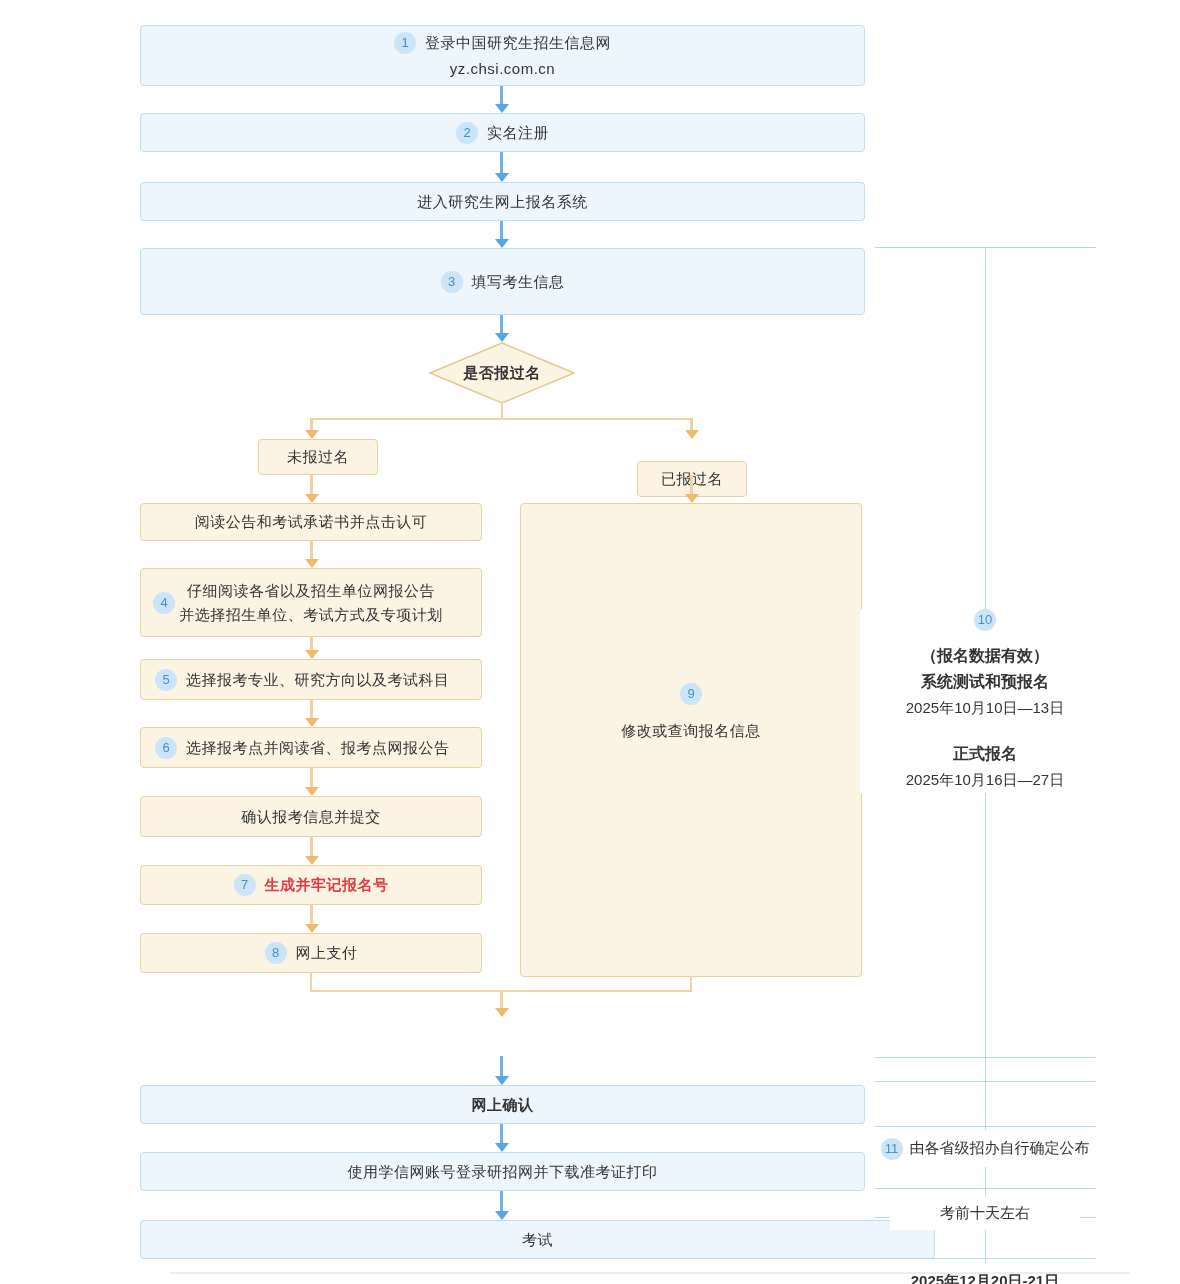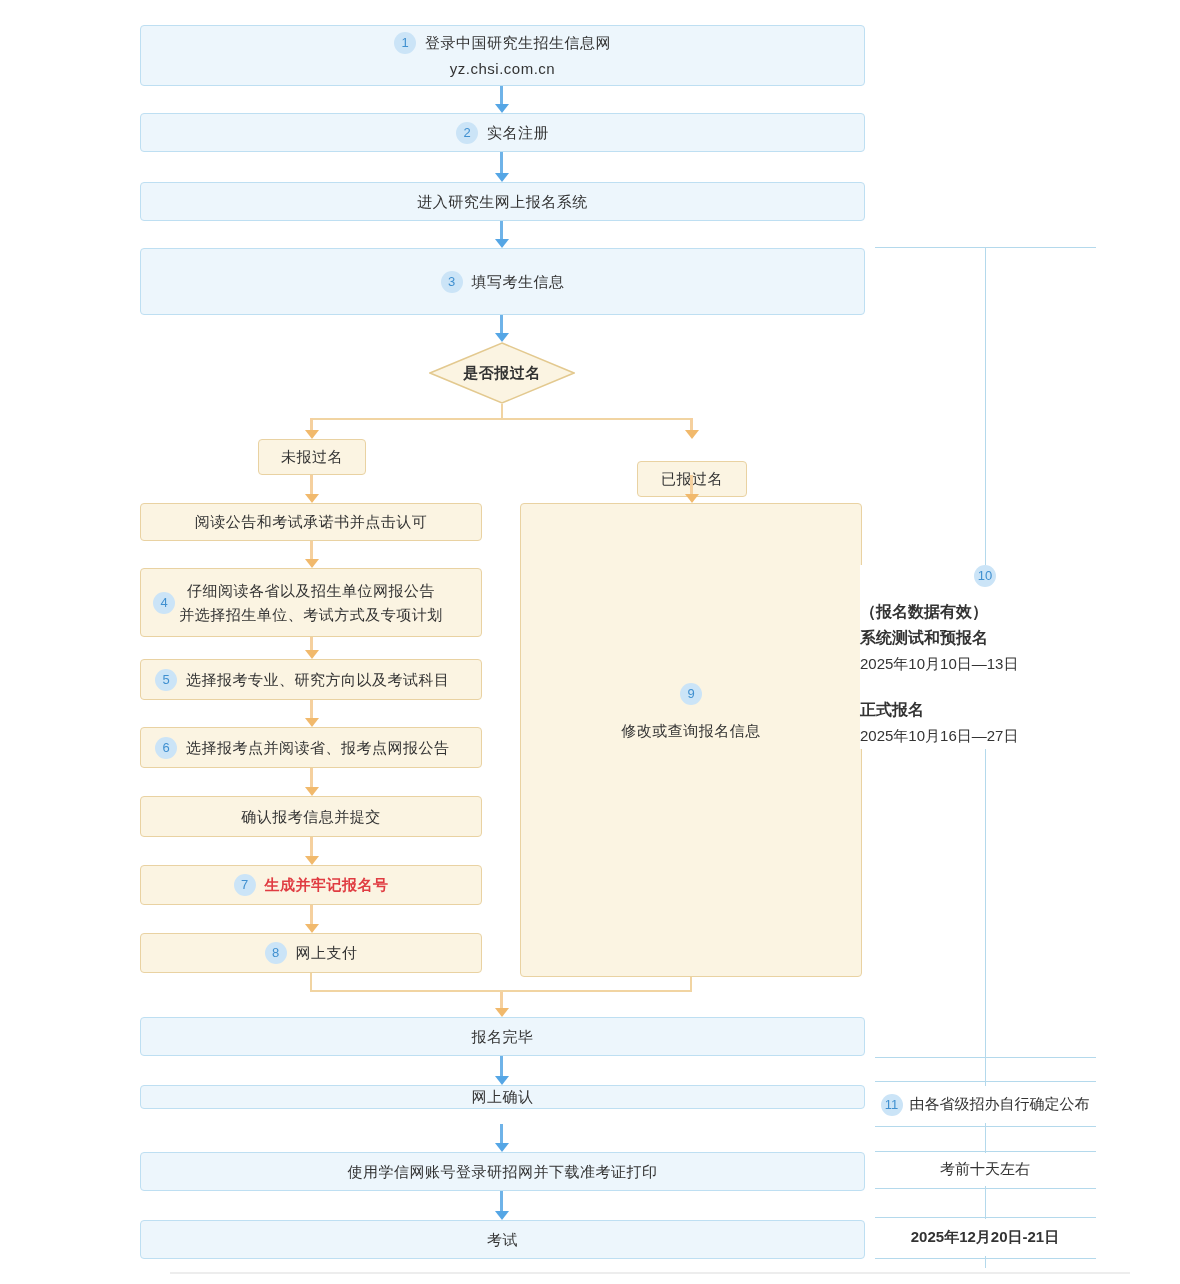--- a/index.html
+++ b/index.html
@@ -34,21 +34,21 @@
   .arr.o{background:#f5d09e;}
   .arr.o::after{border-top-color:#f1b96c;}
   .cline{position:absolute;background:#f1d4a2;}
   .rule{position:absolute;background:#b4d9ec;}
   .faint{position:absolute;background:#ededed;}
   .diamond-wrap{position:absolute;}
   .diamond-label{
     position:absolute;inset:0;display:flex;align-items:center;justify-content:center;
     font-weight:bold;font-size:15px;letter-spacing:0.5px;
   }
-  .note{position:absolute;background:#ffffff;text-align:left;}
+  .note{position:absolute;background:#ffffff;text-align:center;margin-top:44px;}
   .sched{font-size:15px;line-height:26px;}
   .sched .hd{font-weight:bold;font-size:16px;}
   .sched .badge{margin:0 auto 12px auto;}
   .note-row{display:flex;align-items:center;justify-content:center;gap:7px;font-size:15px;}
   .bold{font-weight:bold;}
 </style>
 </head>
 <body>
 
 <div class="canvas">
@@ -92,21 +92,21 @@
       <polygon points="73,1 145,31 73,61 1,31" fill="#fbf4e2" stroke="#e3c98f" stroke-width="1.5"></polygon>
     </svg>
     <span class="diamond-label">是否报过名</span>
   </div>
 
   <div class="cline" style="left:501px;top:404px;width:2px;height:15px;"></div>
   <div class="cline" style="left:310px;top:418px;width:382px;height:2px;"></div>
   <div class="arr o" style="left:310px;top:418px;height:12px;"></div>
   <div class="arr o" style="left:690px;top:418px;height:12px;"></div>
 
-  <div class="box cream" style="left:258px;top:439px;width:108px;height:36px;">
+  <div class="box cream" style="left:258px;top:439px;width:120px;height:36px;">
     <span>未报过名</span>
   </div>
   <div class="box cream" style="left:637px;top:439px;width:110px;height:36px;margin-top:22px;">
     <span>已报过名</span>
   </div>
 
   <div class="arr o" style="left:310px;top:475px;height:19px;"></div>
   <div class="arr o" style="left:690px;top:475px;height:19px;"></div>
 
   <div class="box cream" style="left:140px;top:503px;width:342px;height:38px;">
@@ -168,39 +168,36 @@
       <span class="badge">9</span>
       <span>修改或查询报名信息</span>
     </div>
   </div>
 
   <div class="cline" style="left:310px;top:973px;width:2px;height:19px;"></div>
   <div class="cline" style="left:690px;top:977px;width:2px;height:15px;"></div>
   <div class="cline" style="left:310px;top:990px;width:382px;height:2px;"></div>
   <div class="arr o" style="left:500px;top:992px;height:16px;"></div>
 
-  <div class="box blue" style="left:140px;top:1017px;width:725px;height:39px;">
-    <span>报名完毕</span>
-  </div>
 
   <div class="arr b" style="left:500px;top:1056px;height:20px;"></div>
 
-  <div class="box blue" style="left:140px;top:1085px;width:725px;height:24px;">
+  <div class="box blue" style="left:140px;top:1085px;width:725px;height:39px;font-weight:bold;">
     <span>网上确认</span>
   </div>
 
   <div class="arr b" style="left:500px;top:1124px;height:19px;"></div>
 
   <div class="box blue" style="left:140px;top:1152px;width:725px;height:39px;">
     <span>使用学信网账号登录研招网并下载准考证打印</span>
   </div>
 
   <div class="arr b" style="left:500px;top:1191px;height:20px;"></div>
 
-  <div class="box blue" style="left:140px;top:1220px;width:725px;height:39px;">
+  <div class="box blue" style="left:140px;top:1220px;width:795px;height:39px;">
     <span>考试</span>
   </div>
 
   <div class="rule" style="left:875px;top:247px;width:221px;height:1px;"></div>
   <div class="rule" style="left:985px;top:247px;width:1px;height:1021px;"></div>
   <div class="rule" style="left:875px;top:1057px;width:221px;height:1px;"></div>
   <div class="rule" style="left:875px;top:1081px;width:221px;height:1px;"></div>
   <div class="rule" style="left:875px;top:1126px;width:221px;height:1px;"></div>
   <div class="rule" style="left:875px;top:1151px;width:221px;height:1px;"></div>
   <div class="rule" style="left:875px;top:1188px;width:221px;height:1px;"></div>

